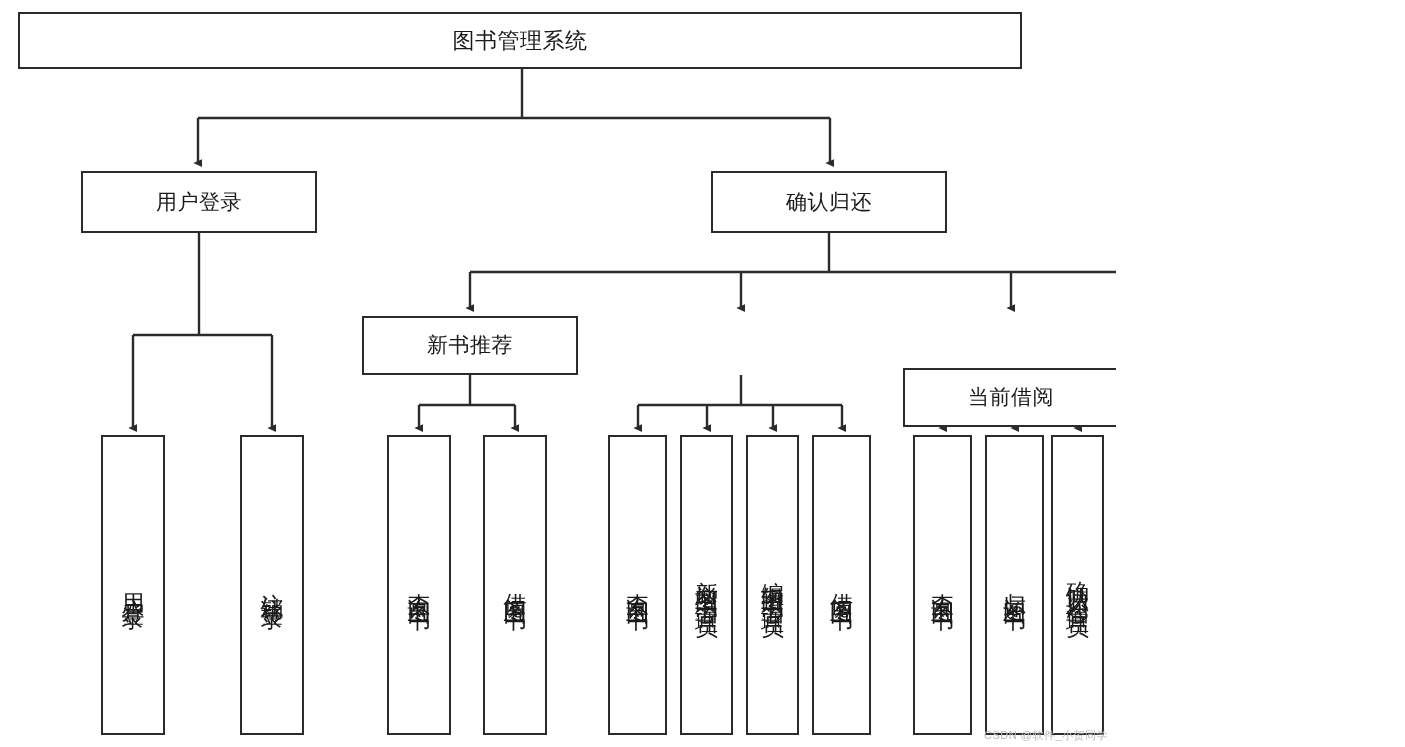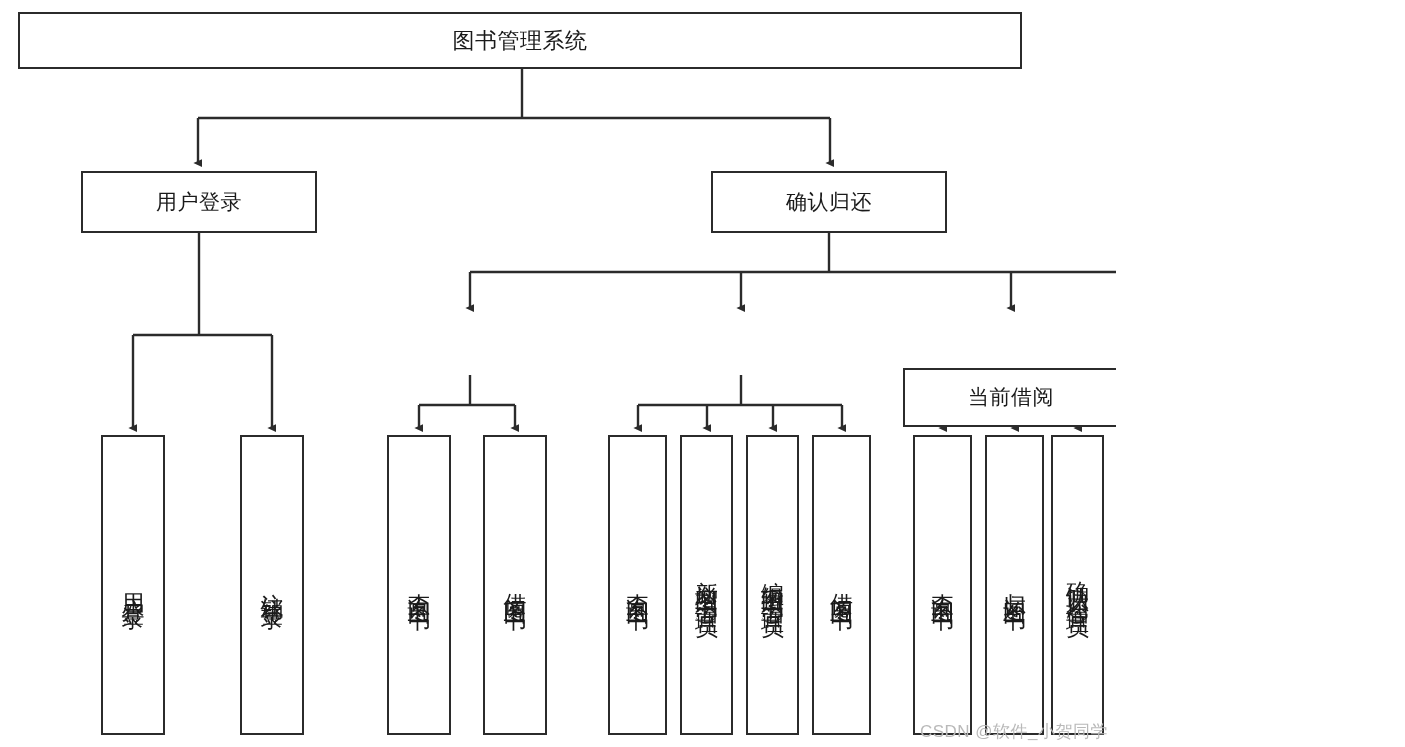--- a/index.html
+++ b/index.html
@@ -59,21 +59,21 @@
     font-size: 23px;
     line-height: 1.0;
     letter-spacing: 5px;
     white-space: nowrap;
     max-height: 100%;
   }
   #watermark {
     position: absolute;
     right: 8px;
     bottom: 4px;
-    font-size: 17px;
+    font-size: 11px;
     color: #b9b9b9;
     white-space: nowrap;
     letter-spacing: 0.5px;
   }
 </style>
 </head>
 <body>
 
 <div id="diagram-root">
 
@@ -132,20 +132,23 @@
     <span class="label">图书管理系统</span>
   </div>
 
   <div class="node horiz" style="left:81px; top:171px; width:236px; height:62px;">
     <span class="label">用户登录</span>
   </div>
   <div class="node horiz" style="left:711px; top:171px; width:236px; height:62px;">
     <span class="label">确认归还</span>
   </div>
 
+  <div class="node horiz" style="left:362px; top:316px; width:216px; height:59px;">
+    <span class="label">新书推荐</span>
+  </div>
   <div class="node horiz" style="left:903px; top:328px; width:216px; height:59px;margin-top:40px;">
     <span class="label">当前借阅</span>
   </div>
 
   <div class="node vert" style="left:101px; top:435px; width:64px; height:300px;">
     <span class="label">用户登录</span>
   </div>
   <div class="node vert" style="left:240px; top:435px; width:64px; height:300px;">
     <span class="label">注销登录</span>
   </div>

